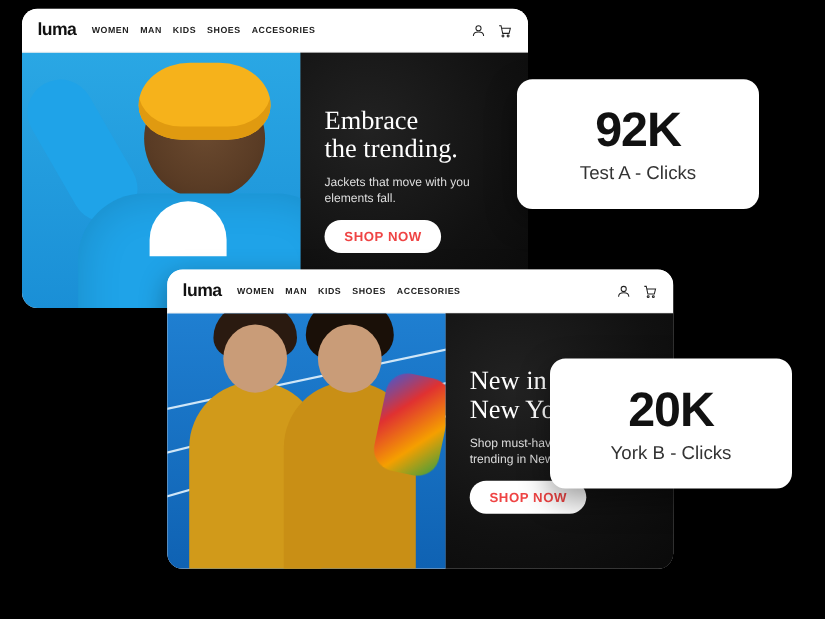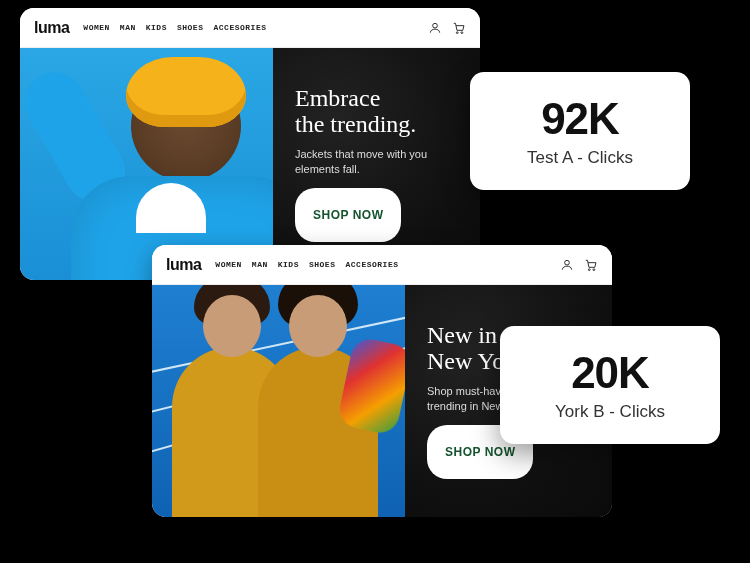--- a/index.html
+++ b/index.html
@@ -34,21 +34,20 @@
   }
   .logo {
     font-weight: 700;
     font-size: 16px;
     letter-spacing: -0.5px;
     color: #111;
   }
   .nav {
     display: flex;
     gap: 10px;
-    font-family: Liberation Mono, monospace;
   }
   .nav-item {
     font-size: 8px;
     font-weight: 700;
     letter-spacing: 0.5px;
     color: #222;
   }
   .topbar-right {
     margin-left: auto;
     display: flex;
@@ -85,25 +84,25 @@
     font-weight: 400;
   }
   .subtext {
     font-size: 11px;
     line-height: 1.4;
     color: #ddd;
   }
   .shop-btn {
     align-self: flex-start;
     background: #fff;
-    color: #14532d;
+    color: #ef4444;
     font-weight: 800;
     font-size: 12px;
     letter-spacing: 0.5px;
-    padding: 20px 18px;
+    padding: 8px 18px;
     border-radius: 20px;
     border: none;
   }
 
   
   .img-a {
     background: linear-gradient(180deg, #2aa7e4 0%, #1a8fd6 100%);
   }
   .img-a::before {
     content: "";

